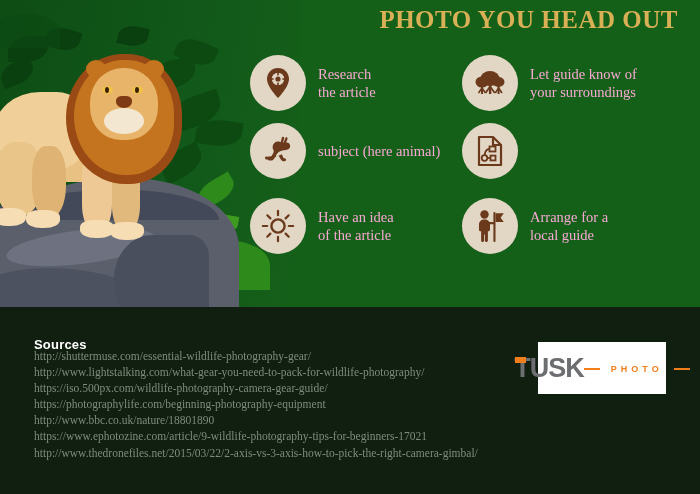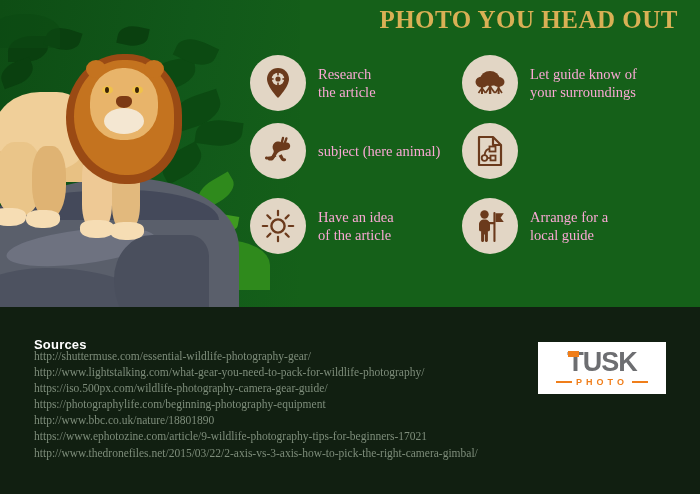--- a/index.html
+++ b/index.html
@@ -150,34 +150,34 @@
   .src-list{
     position:absolute;left:34px;top:348px;width:520px;
     font-family:Liberation Serif, serif;
     font-size:11.5px;line-height:16.1px;color:#7d8c7a;
   }
   .src-list a{color:#7d8c7a;text-decoration:none;display:block;white-space:nowrap;}
 
   
   .logo-box{
     position:absolute;left:538px;top:342px;width:128px;height:52px;
-    background:#ffffff;display:flex;flex-direction:column;
+    background:#ffffff;display:flex;
     align-items:center;justify-content:center;
   }
   .logo-tusk{
     position:relative;
     font-family:"Liberation Sans", sans-serif;
     font-weight:bold;font-size:27px;letter-spacing:-1px;color:#6d6e71;
     line-height:27px;
   }
   .logo-tbar{
     position:absolute;left:1px;top:2px;width:11px;height:6px;background:#f07e1a;
   }
   .logo-photo-row{
-    display:flex;align-items:center;gap:4px;margin-top:1px;
+    display:flex;align-items:center;gap:11px;margin-top:1px;
   }
   .logo-rule{width:16px;height:2px;background:#f07e1a;}
   .logo-photo{
     font-family:"Liberation Sans", sans-serif;
     font-weight:bold;font-size:9px;letter-spacing:4px;color:#f07e1a;
   }
 </style>
 </head>
 <body>
 

